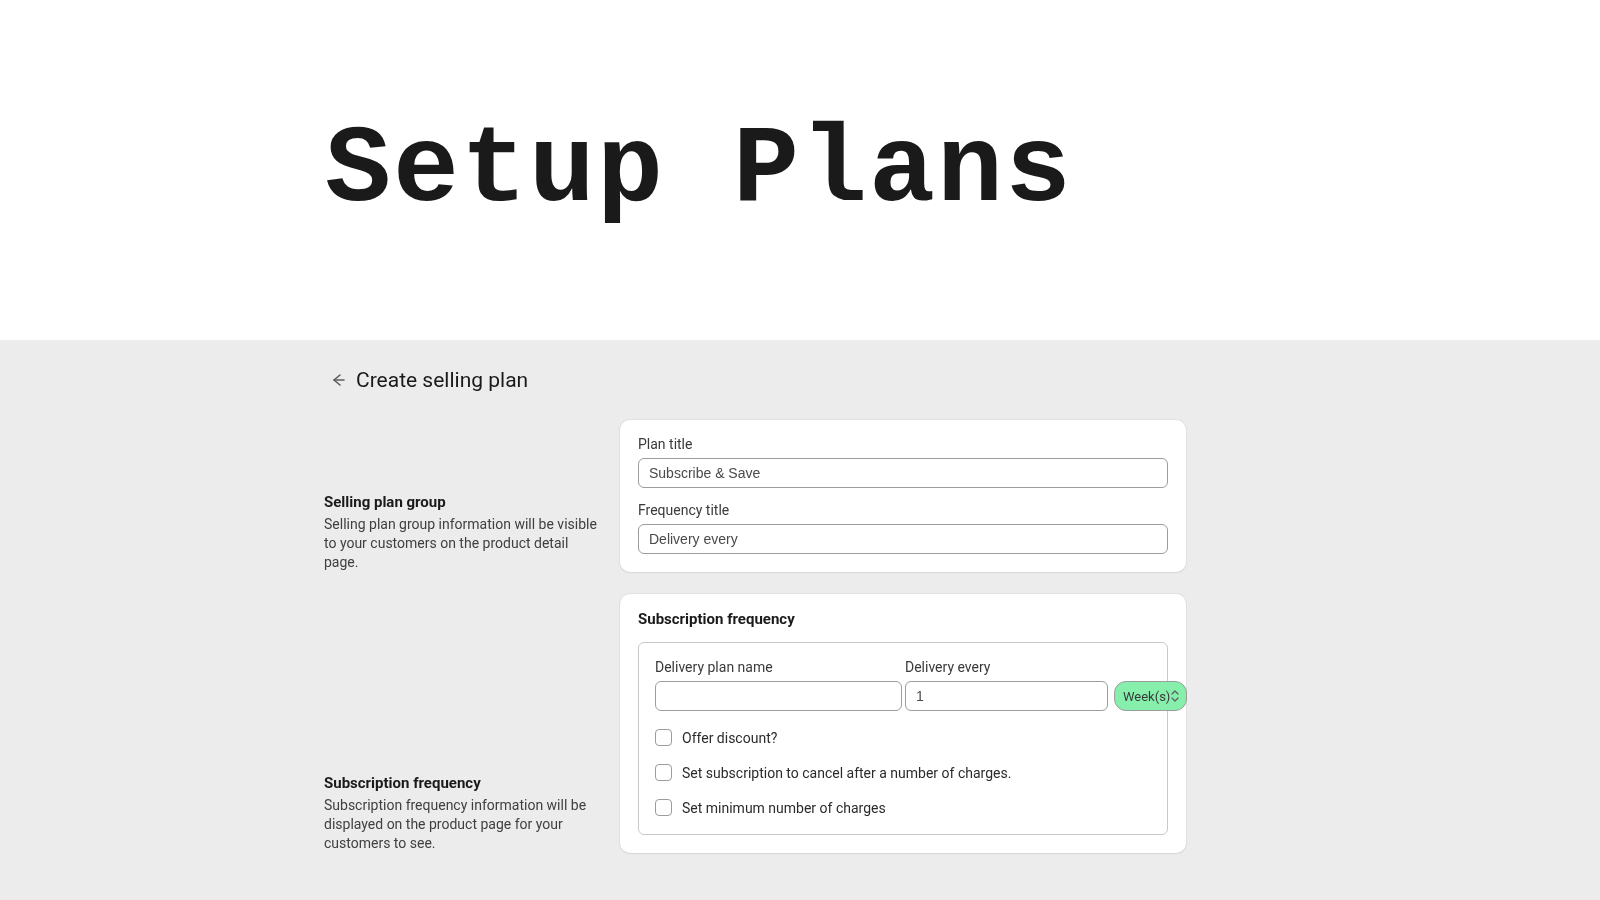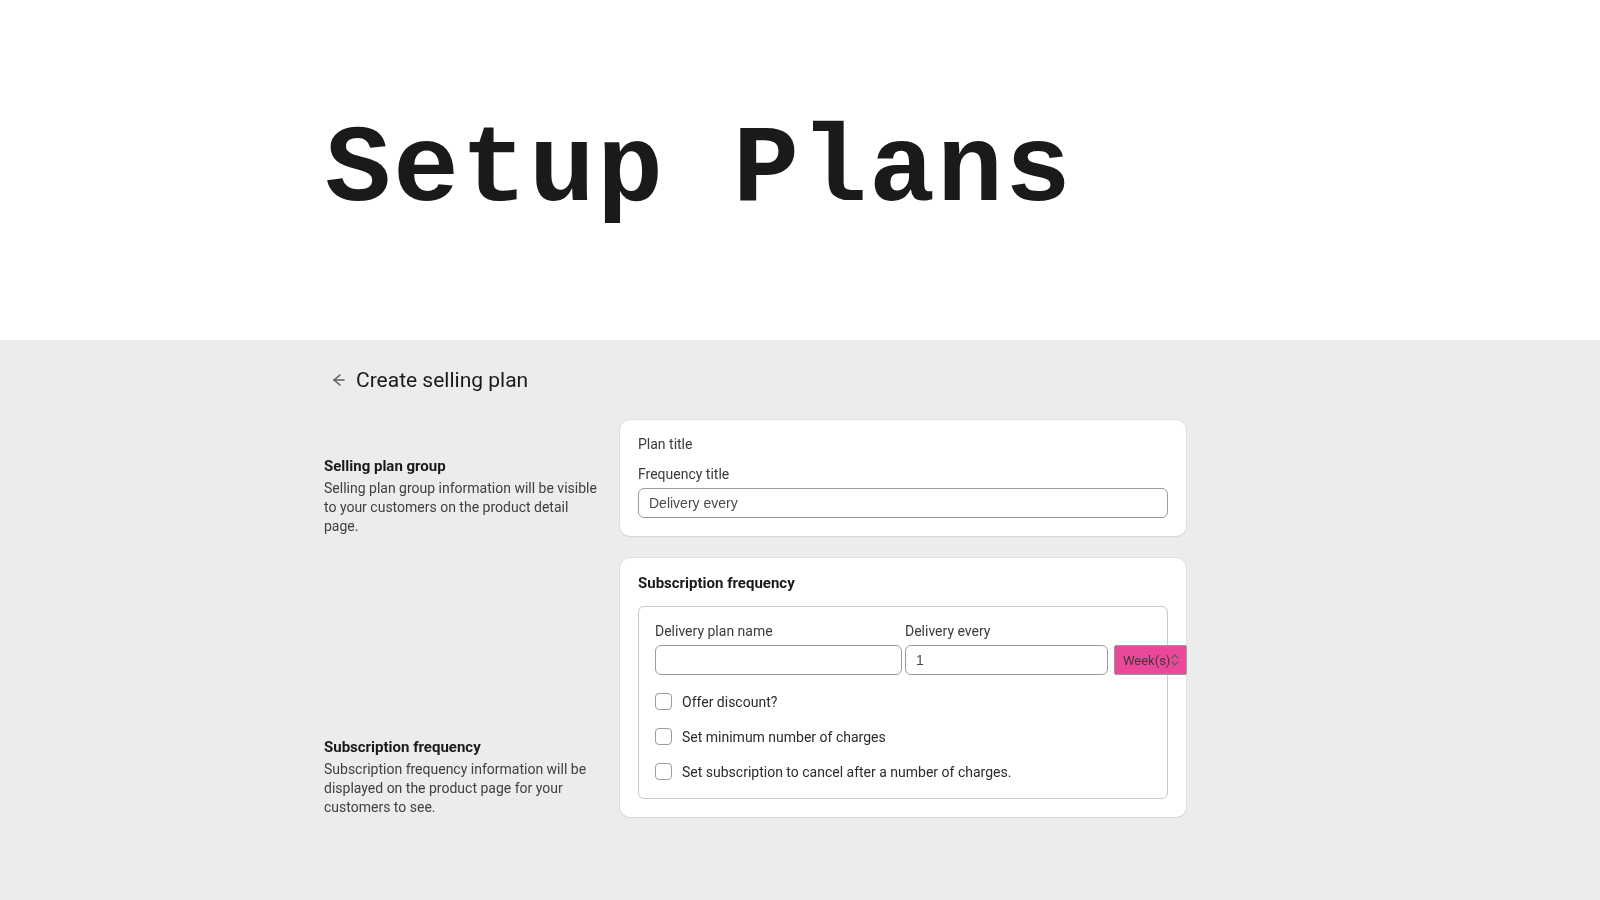--- a/index.html
+++ b/index.html
@@ -130,22 +130,22 @@
     padding: 0 10px;
     font-size: 14px;
     color: #4a4a4a;
     background: #fff;
     outline: none;
   }
   .unit-select {
     width: 78px;
     height: 30px;
     border: 1px solid #9c9c9c;
-    border-radius: 2px;
-    background: #ec4899;
+    border-radius: 12px;
+    background: #86efac;
     font-size: 13px;
     color: #3a3a3a;
     display: flex;
     align-items: center;
     justify-content: space-between;
     padding: 0 6px 0 8px;
     cursor: pointer;
   }
   .unit-select .chev {
     width: 10px;
@@ -192,20 +192,21 @@
   </div>
 
   <div class="section-row">
     <div class="section-left">
       <div class="section-title">Selling plan group</div>
       <div class="section-desc">Selling plan group information will be visible to your customers on the product detail page.</div>
     </div>
     <div class="card">
       <div class="field-block">
         <label class="field-label">Plan title</label>
+        <input class="text-input" value="Subscribe &amp; Save" style="">
       </div>
       <div class="field-block">
         <label class="field-label">Frequency title</label>
         <input class="text-input" value="Delivery every" style="">
       </div>
     </div>
   </div>
 
   <div class="section-row">
     <div class="section-left">
@@ -238,25 +239,25 @@
           </div>
         </div>
 
         <div class="check-row">
           <span class="checkbox"></span>
           <span class="check-label">Offer discount?</span>
         </div>
 
         <div class="check-row">
           <span class="checkbox"></span>
-          <span class="check-label">Set minimum number of charges</span>
+          <span class="check-label">Set subscription to cancel after a number of charges.</span>
         </div>
 
         <div class="check-row">
           <span class="checkbox"></span>
-          <span class="check-label">Set subscription to cancel after a number of charges.</span>
+          <span class="check-label">Set minimum number of charges</span>
         </div>
 
       </div>
     </div>
   </div>
 
 </div>
 
 </body></html>

